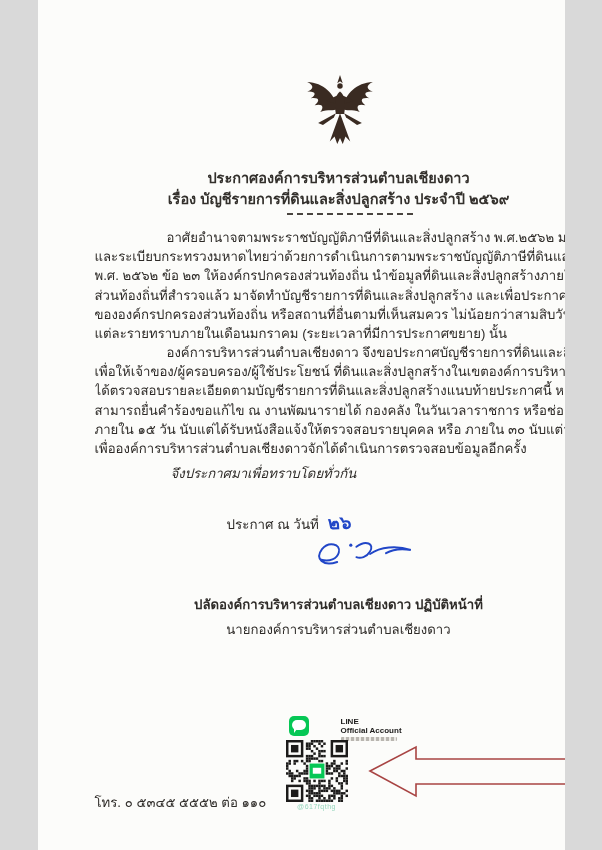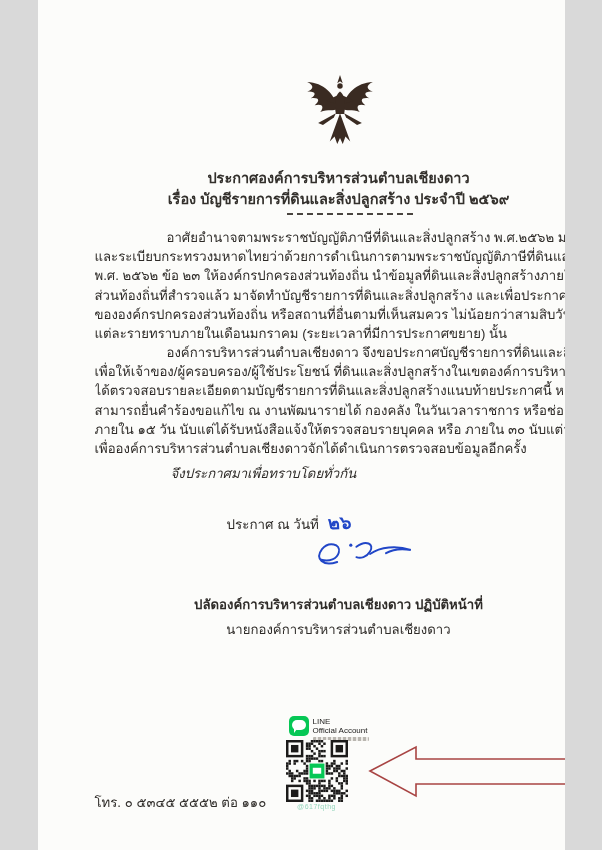--- a/index.html
+++ b/index.html
@@ -23,21 +23,21 @@
   .dateline { left:177px; top:508px; font-size:13.4px; display:flex; align-items:baseline; gap:9px; white-space:nowrap;margin-left:12px; }
   .hand-day { color:#2146c7; font-size:18px; font-weight:bold; transform:rotate(-3deg); font-family:"DejaVu Sans", sans-serif; }
   .signature { left:268px; top:538px; width:120px; height:40px; }
   .sig-name { left:0; top:570px; width:602px; font-size:13.2px; }
   .sig-pos1 { left:0; top:594px; width:602px; font-size:13.2px;font-weight:bold; }
   .sig-pos2 { left:0; top:619px; width:602px; font-size:13.2px; }
   .badge { left:251px; top:716px; display:flex; align-items:flex-start; gap:4px; }
   .badge-logo { width:20px; height:20px; background:#06c755; border-radius:5px; position:relative; }
   .badge-logo .bubble { position:absolute; left:3px; top:4px; width:14px; height:10px; background:#ffffff; border-radius:5px; }
   .badge-logo .tail { position:absolute; left:5px; top:12.5px; width:0; height:0; border-left:3px solid #ffffff; border-bottom:4px solid transparent; }
-  .badge-text { font-size:8px; font-weight:normal; color:#1c1b1a; line-height:9px; padding-top:1px; }
+  .badge-text { font-size:8px; font-weight:bold; color:#1c1b1a; line-height:9px; padding-top:1px;margin-left:28px; }
   .badge-fineprint { width:56px; height:4px; margin-top:2px; background:repeating-linear-gradient(90deg,#b9b6b0 0 3px,#eceae6 3px 5px); border-radius:1px; }
   .qr { left:248px; top:740px; width:62px; height:62px; }
   .qr-caption { left:218px; top:803px; width:122px; font-size:7px; color:#96d6bd; letter-spacing:0.5px; }
   .dept { left:57px; top:758px; font-size:13.2px; }
   .phone { left:57px; top:783px; font-size:13.2px;margin-top:9px; }
   .arrow-svg { left:330px; top:744px; width:222px; height:58px; }
   .arrow-text { left:384px; top:757px; width:164px; font-size:10.2px; color:#a84443; text-align:center; white-space:nowrap; }
 </style>
 </head>
 <body>

